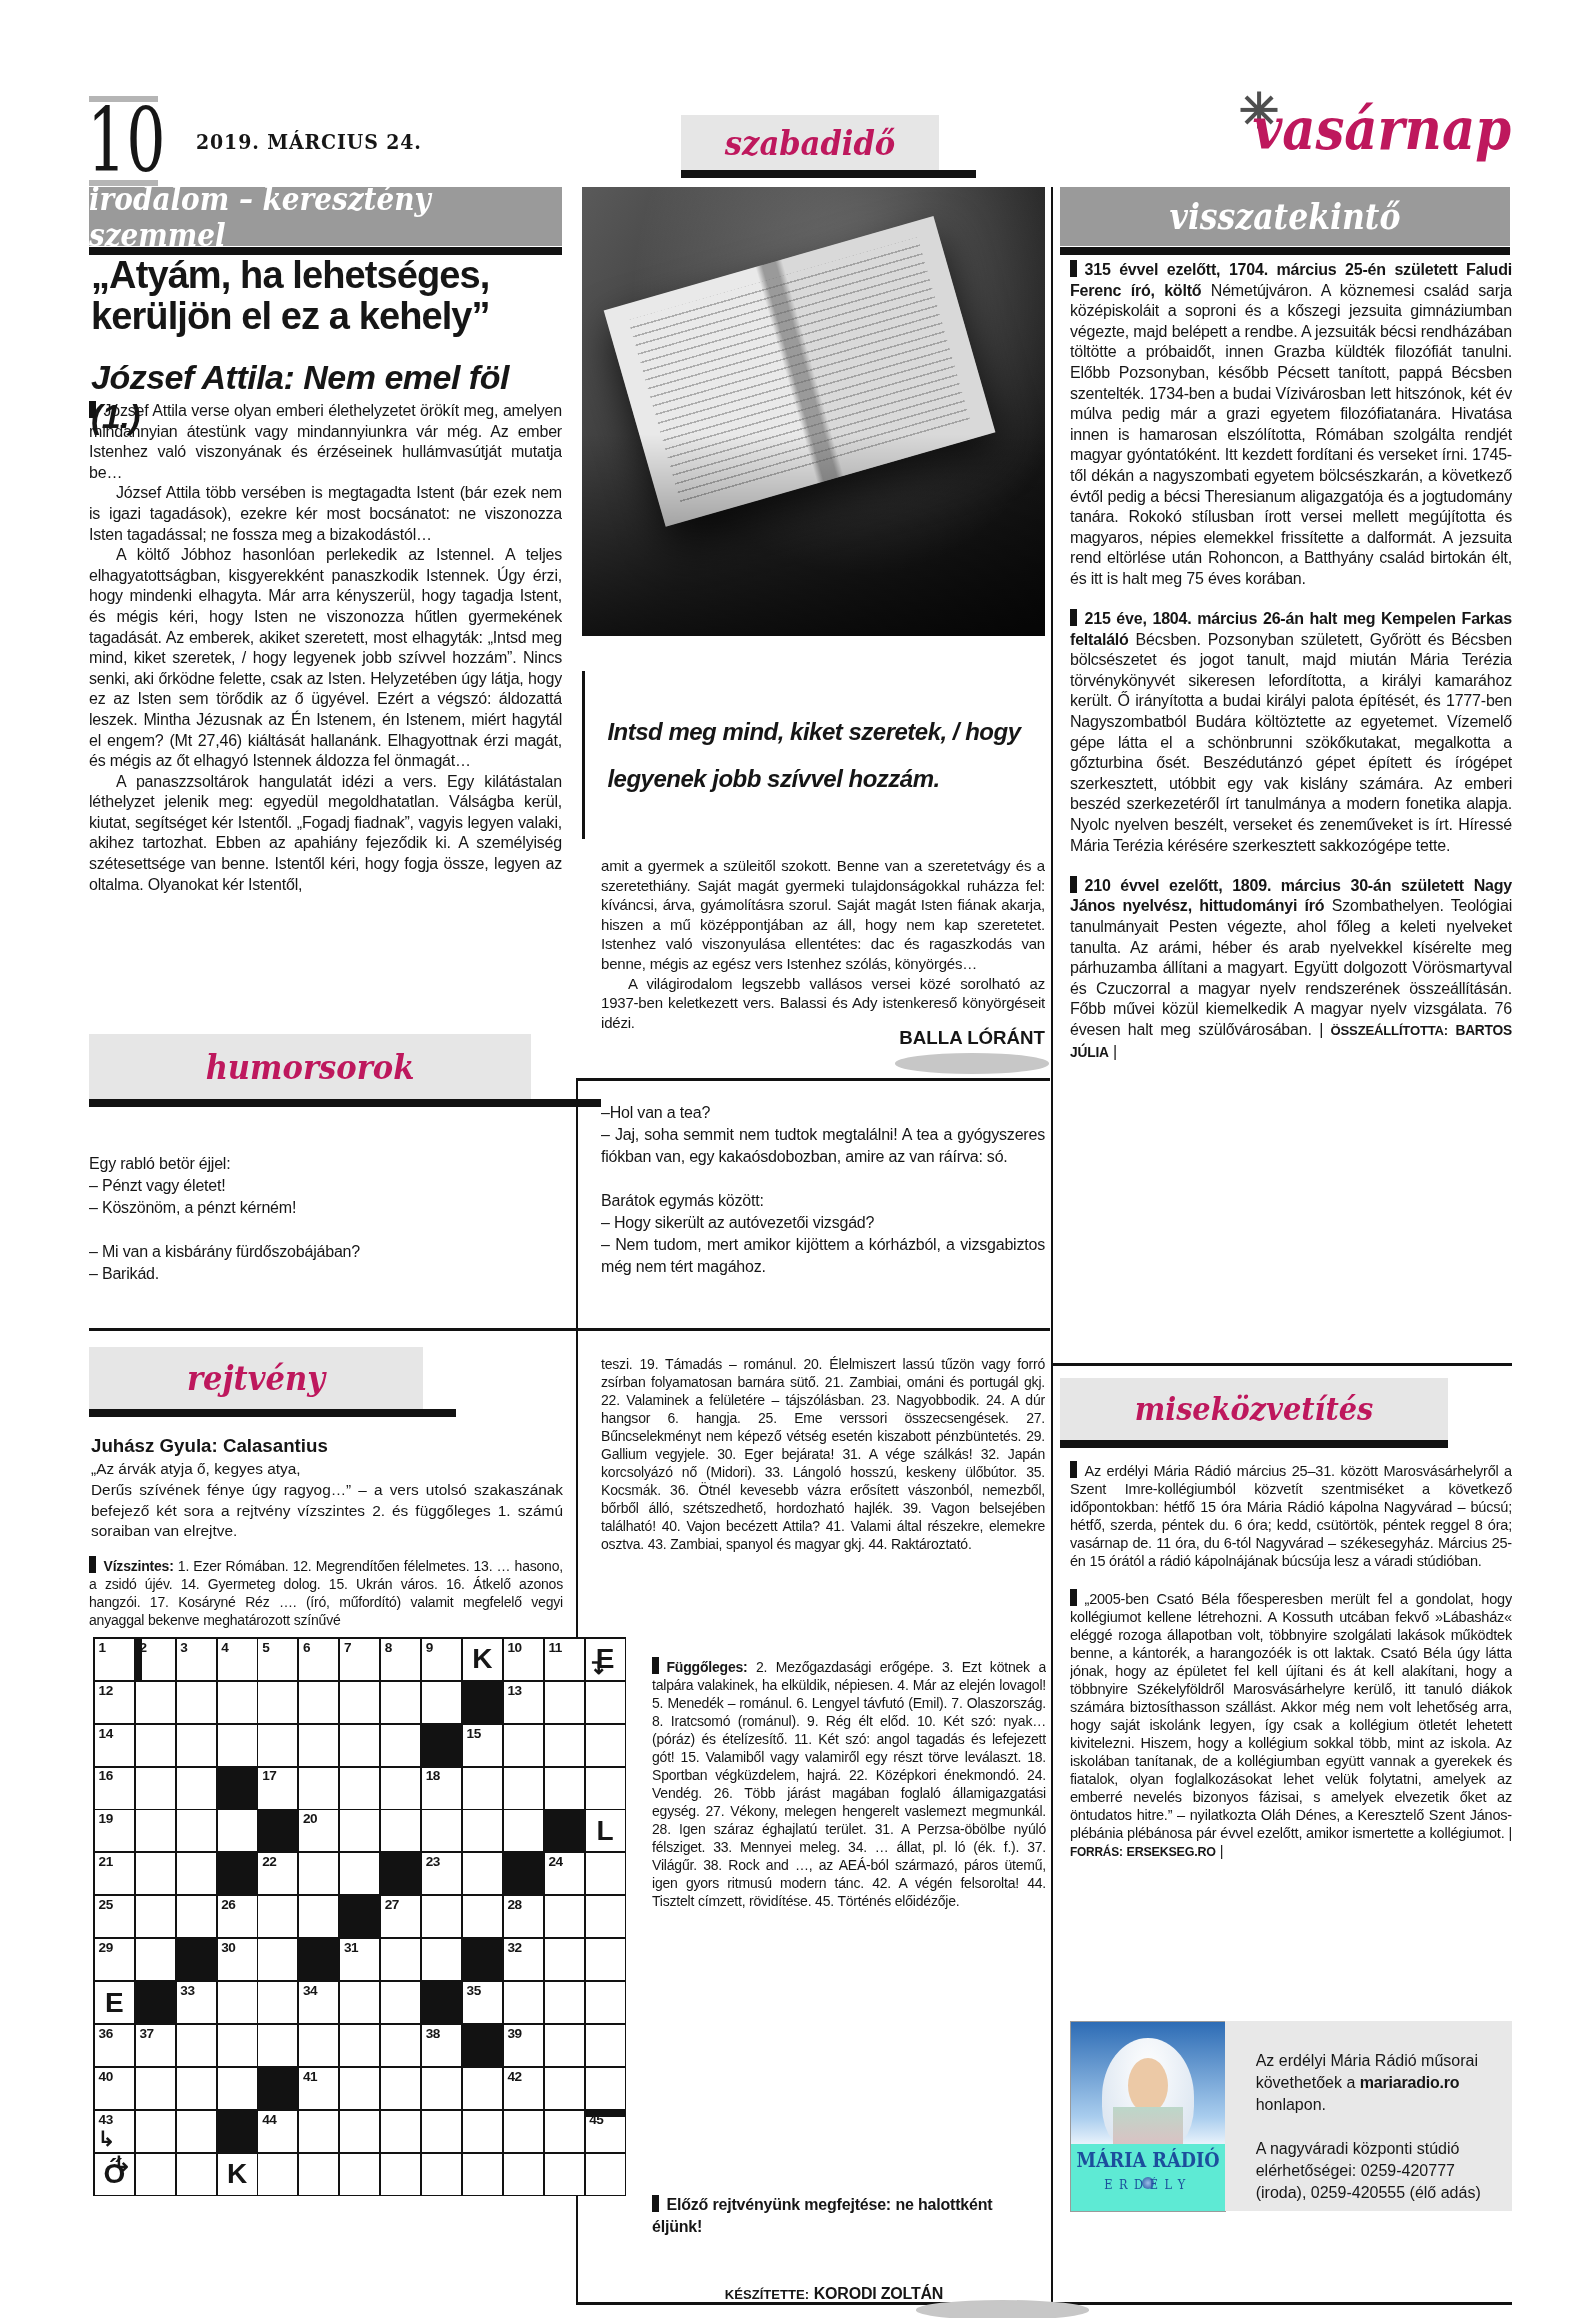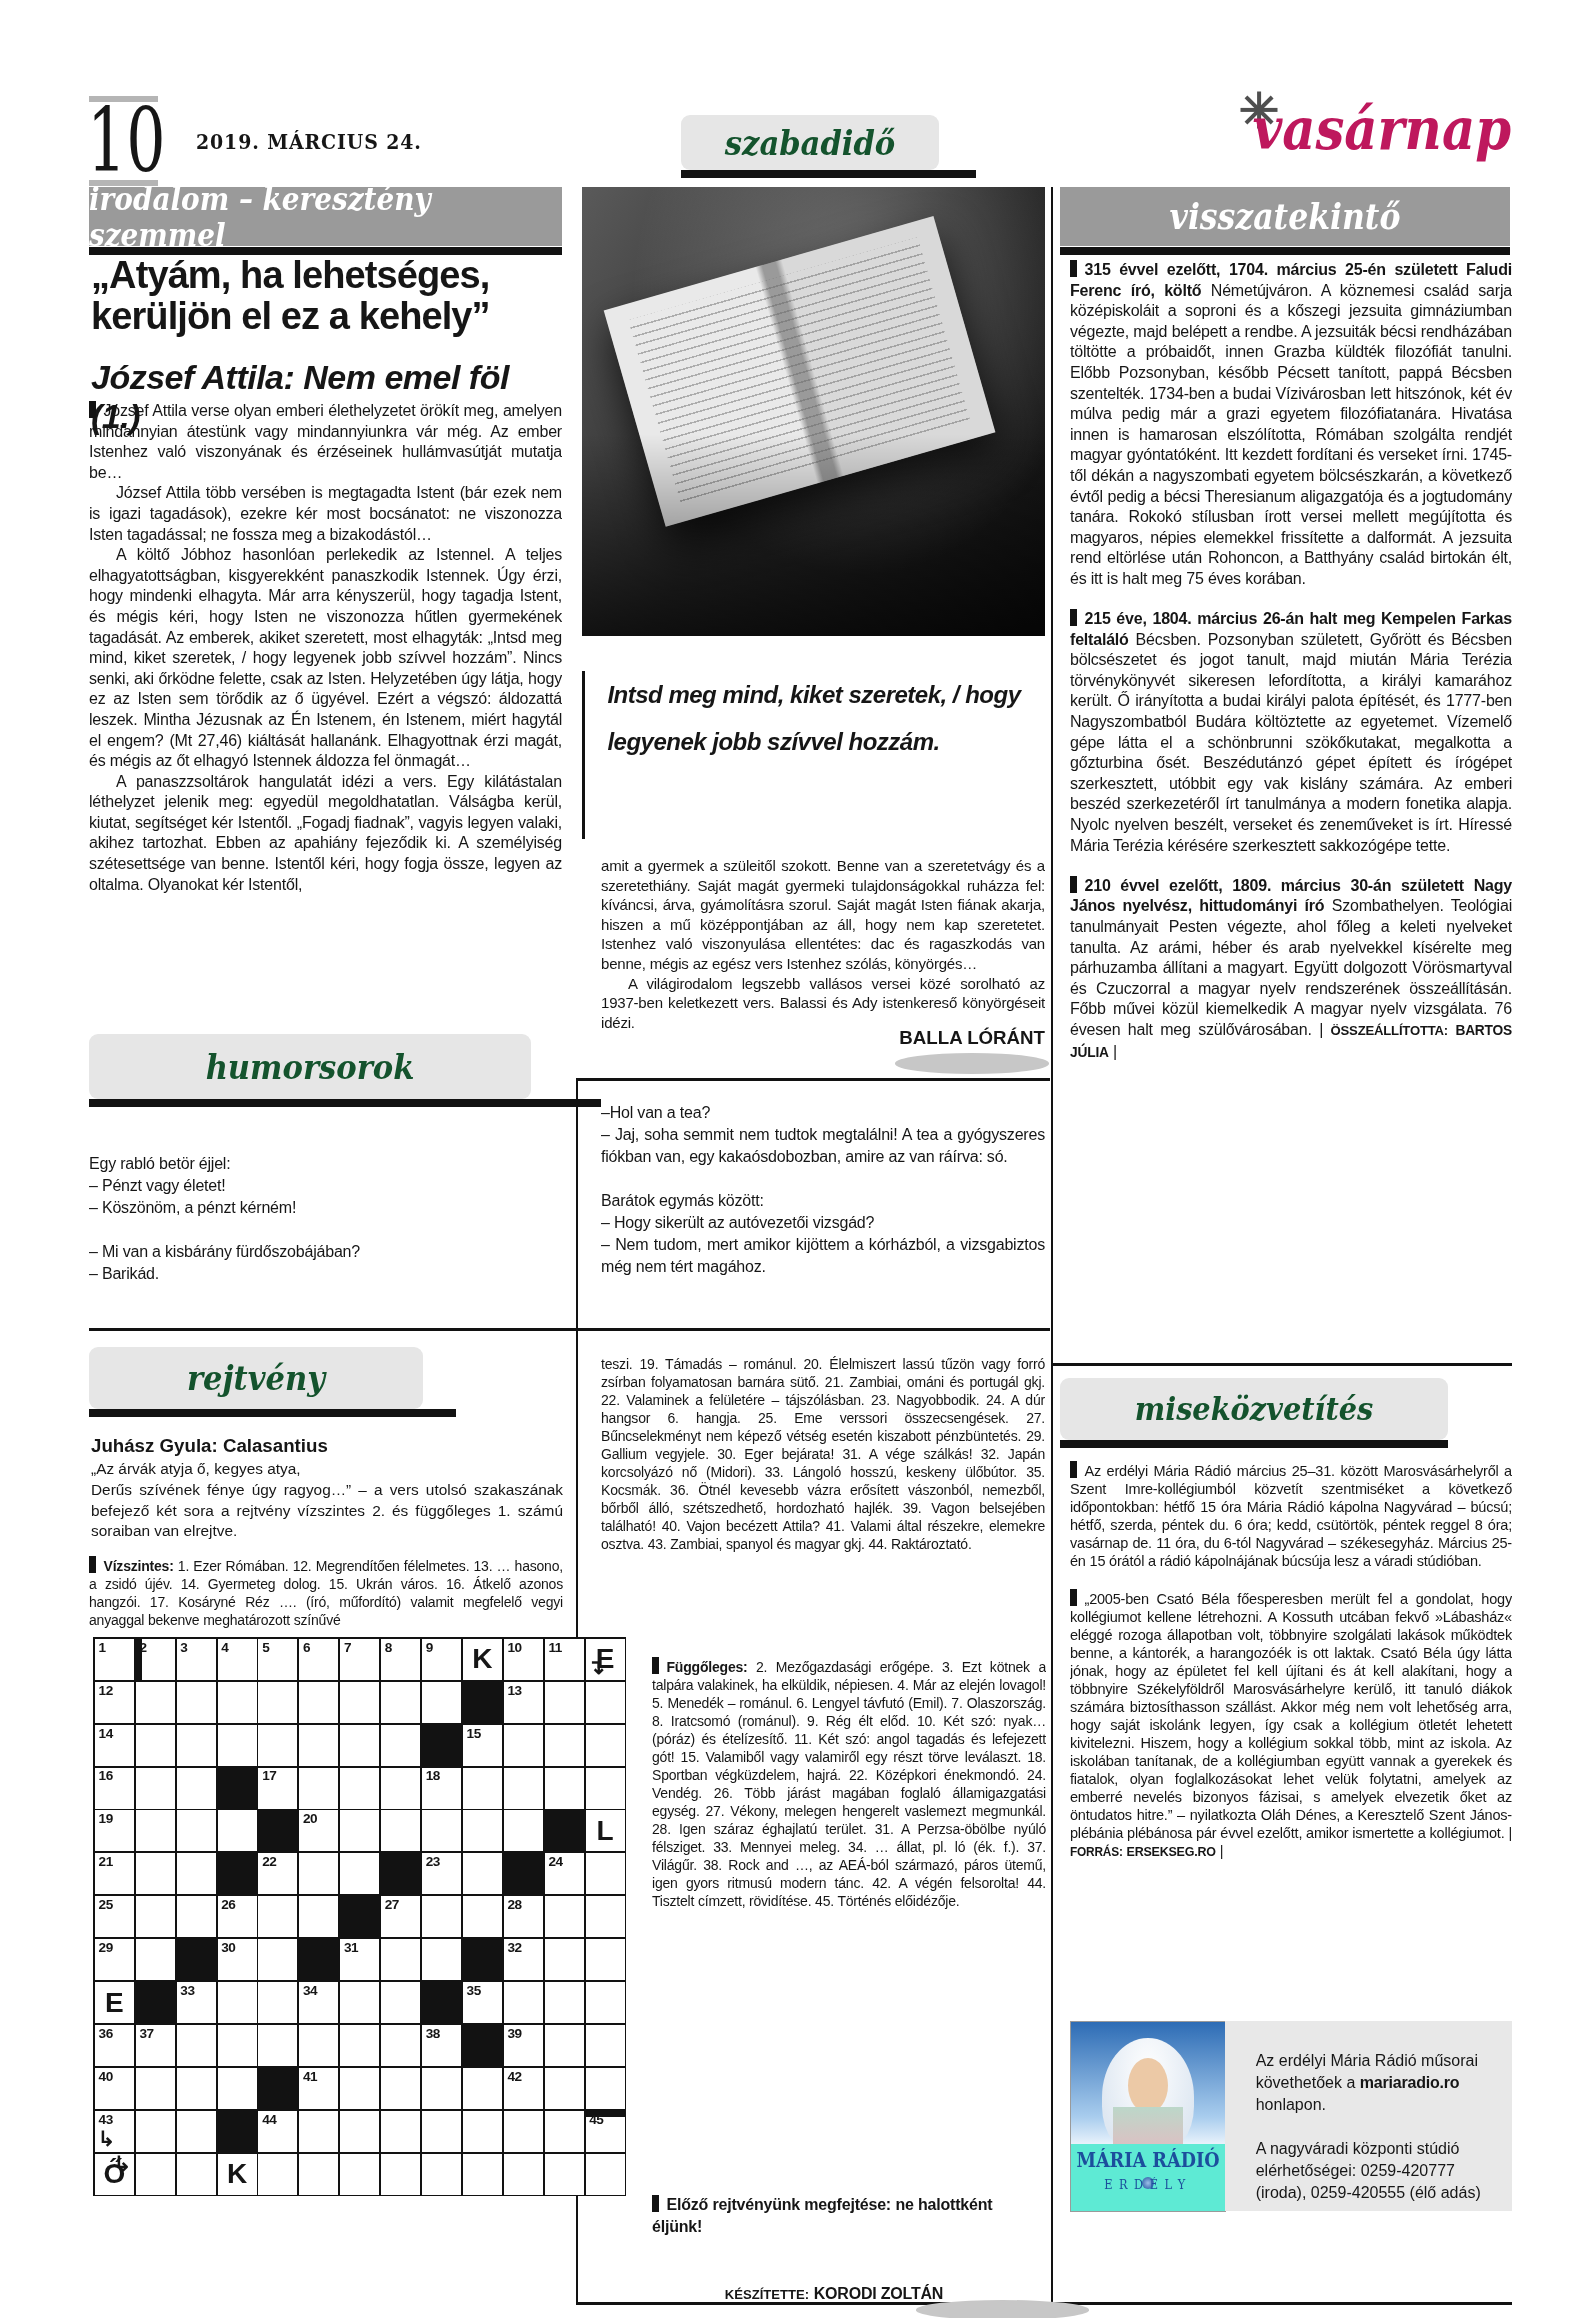--- a/index.html
+++ b/index.html
@@ -4,21 +4,21 @@
 <style>
   html,body{margin:0;padding:0;}
   body{width:1595px;height:2319px;position:relative;background:#fff;color:#161616;
        font-family:"Liberation Sans",sans-serif;font-stretch:condensed;overflow:hidden;}
   .abs{position:absolute;}
   .bar{position:absolute;background:#121212;}
   .graybar{position:absolute;background:#b5b5b5;}
   .sb{position:absolute;display:flex;align-items:center;justify-content:center;
       font-family:"DejaVu Serif",serif;font-style:italic;font-weight:bold;}
   .sb.dark{background:#9a9a9a;color:#fff;}
-  .sb.light{background:#e6e6e6;color:#14532d;border-radius:9px;}
+  .sb.light{background:#e6e6e6;color:#be185d;}
   .bt{font-size:16px;line-height:20.6px;text-align:justify;letter-spacing:-0.2px;margin:0;}
   .small{font-size:14px;line-height:18px;}
   .mass-t{font-size:14.5px;line-height:18px;}
   .ind{text-indent:27px;}
   .gap{margin-top:19.6px;}
   .pm{display:inline-block;width:7px;height:17px;background:#121212;margin-right:7.5px;vertical-align:-2.3px;}
   .jk{font-size:16px;line-height:22px;letter-spacing:-0.2px;}
   b{letter-spacing:-0.2px;}
   .caps-label{font-weight:600;font-size:0.82em;}
   .caps-name{font-weight:bold;font-size:0.86em;}
@@ -43,21 +43,21 @@
          background:radial-gradient(ellipse at 60% 25%,rgba(255,255,255,.30),transparent 58%),
                     linear-gradient(125deg,#5a5a5a 0%,#2b2b2b 48%,#0e0e0e 100%);}
   #photo .book{position:absolute;left:10%;top:16%;width:74%;height:50%;transform:rotate(-16deg);
         background:linear-gradient(to right,#e9e9e9 0 46%,#9a9a9a 48% 52%,#d9d9d9 54% 100%);
         box-shadow:0 21px 42px rgba(0,0,0,.75);}
   #photo .book .lines{position:absolute;inset:7% 6%;
         background:repeating-linear-gradient(to bottom,transparent 0 7.5px,rgba(100,100,100,.45) 7.5px 9px);}
   #photo .shade{position:absolute;inset:0;background:linear-gradient(to bottom,transparent 55%,rgba(0,0,0,.65));}
   
   #caption-box{left:582px;top:671px;width:430px;height:168px;border-left:3.3px solid #121212;padding-left:22.4px;
-        font-size:24px;line-height:47px;font-style:italic;font-weight:600;letter-spacing:-0.5px;display:flex;}
+        font-size:24px;line-height:47px;font-style:italic;font-weight:600;letter-spacing:-0.5px;display:flex;align-items:center;}
   
   #left-article-title{left:91px;top:255px;width:472px;font-size:38px;line-height:41px;font-weight:bold;letter-spacing:-0.9px;}
   #left-article-sub{left:91px;top:358px;width:472px;font-size:34px;font-weight:bold;letter-spacing:-0.5px;font-style:italic;}
   #left-article-body{left:89px;top:401px;width:473px;height:629px;overflow:hidden;}
   
   #mid-cont{left:601px;top:856px;width:444px;height:173px;overflow:hidden;}
   #mid-cont p{font-size:15px;line-height:19.6px;}
   #mid-author{left:601px;top:1027px;width:444px;text-align:right;font-size:18.7px;font-weight:bold;letter-spacing:0;}
   .flourish{position:absolute;background:#c7c7c7;border-radius:50%;}
   #mid-author-ell{left:895px;top:1053px;width:154px;height:20.6px;}

